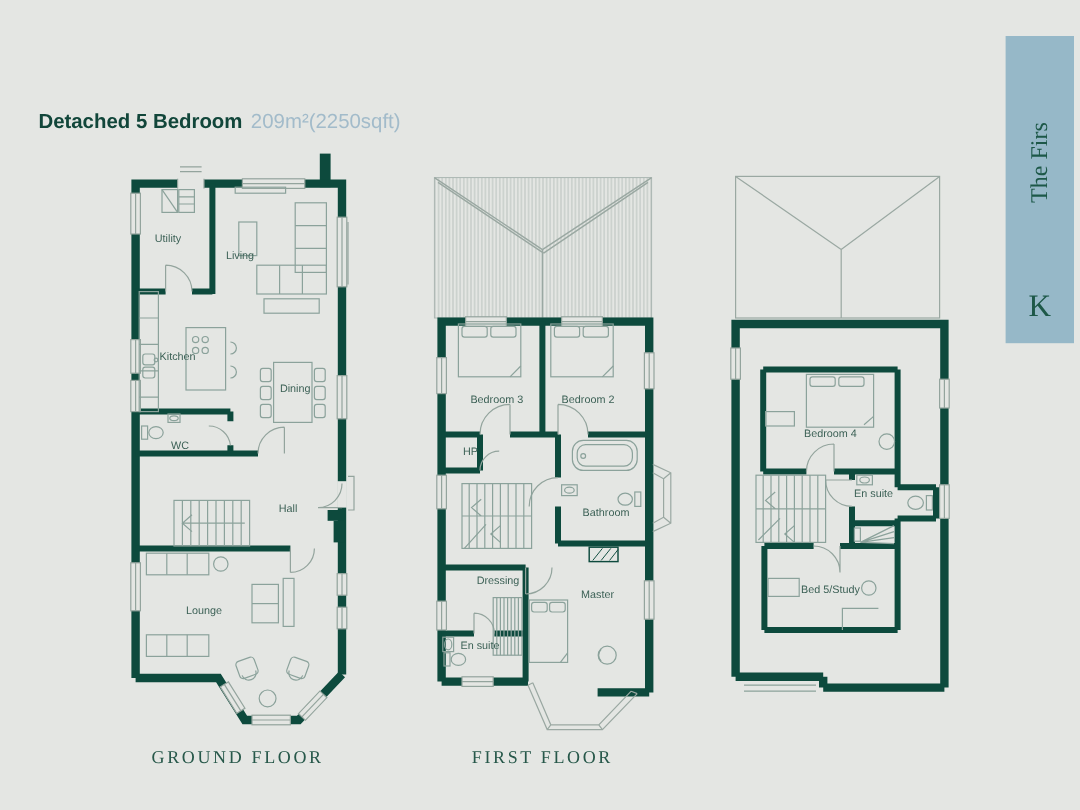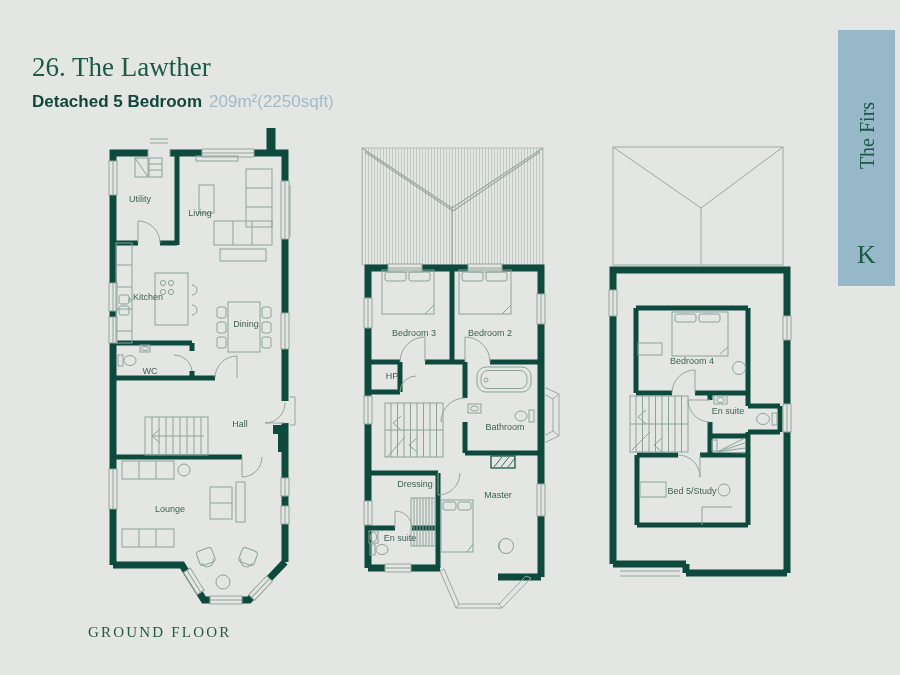--- a/index.html
+++ b/index.html
@@ -8,41 +8,40 @@
         font-family:"Liberation Sans",sans-serif;}
   .title{position:absolute;left:32px;top:52px;font-family:"Liberation Serif",serif;
          font-size:27px;color:#1d5848;}
   .subtitle{position:absolute;left:32px;top:92px;font-size:17px;font-weight:bold;color:#11463a;}
   .subtitle .area{color:#a2bbca;font-weight:normal;margin-left:7px;}
   .sidepanel{position:absolute;left:838px;top:30px;width:57px;height:256px;background:#96b8c8;}
   .firs{position:absolute;left:-10px;top:94px;width:78px;text-align:center;
         transform:rotate(-90deg);font-family:"Liberation Serif",serif;font-size:20px;color:#1d5848;}
   .letterK{position:absolute;bottom:16px;width:100%;text-align:center;
         font-family:"Liberation Serif",serif;font-size:26px;color:#1d5848;}
-  .caption{position:absolute;top:624px;width:220px;
+  .caption{position:absolute;top:624px;width:220px;text-align:center;
         font-family:"Liberation Serif",serif;font-size:15px;letter-spacing:2.2px;color:#27584a;}
   .plan{position:absolute;}
   
   .w{stroke:#0d4a3d;stroke-width:7;fill:none;}
   .w2{stroke:#0d4a3d;stroke-width:5;fill:none;}
   .wf{fill:#0d4a3d;stroke:none;}
   .t{stroke:#93a49d;stroke-width:1;fill:none;}
   .t2{stroke:#9aa8a2;stroke-width:1;fill:none;}
   .f{stroke:#8ba29b;stroke-width:1;fill:none;}
   .g1{stroke:#0d4a3d;stroke-width:1.2;fill:none;}
   .win{fill:#e4e6e3;stroke:#93a49d;stroke-width:1;}
   .door{fill:#e4e6e3;stroke:none;}
   .lbl{font-family:"Liberation Sans",sans-serif;font-size:9px;fill:#3c6156;}
 </style>
 </head>
 <body>
 
 <div class="page">
 
-  <div class="title">26. The Lawther</div>
   <div class="subtitle">
     <span>Detached 5 Bedroom</span><span class="area">209m²(2250sqft)</span>
   </div>
 
   <div class="sidepanel">
     <div class="firs">The Firs</div>
     <div class="letterK">K</div>
   </div>
 
   <svg class="plan" style="left:100px;top:125px" width="200" height="495" viewBox="0 0 200 495">
@@ -269,14 +268,15 @@
       <path d="M20,431 H80 M20,436 H80"></path>
     </g>
     <g>
       <text class="lbl" x="92" y="224" text-anchor="middle">Bedroom 4</text>
       <text class="lbl" x="128" y="274" text-anchor="middle">En suite</text>
       <text class="lbl" x="92" y="354" text-anchor="middle">Bed 5/Study</text>
     </g>
   </svg>
 
   <div class="caption" style="left:88px">GROUND FLOOR</div>
+  <div class="caption" style="left:342px">FIRST FLOOR</div>
 
 </div>
 
 </body></html>

